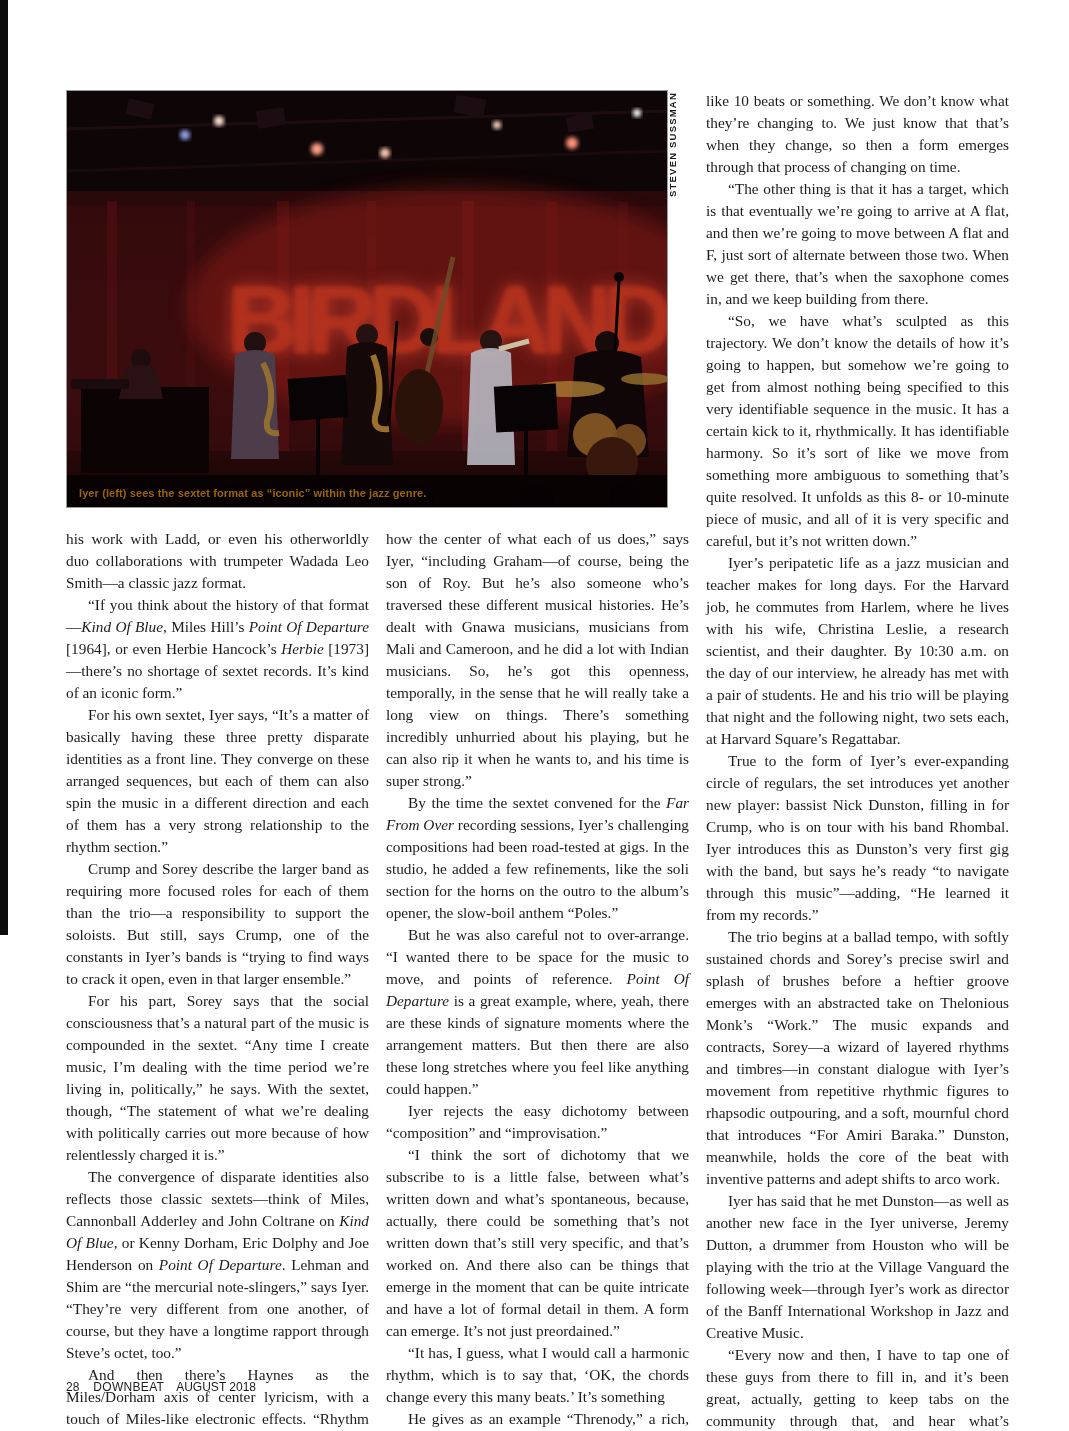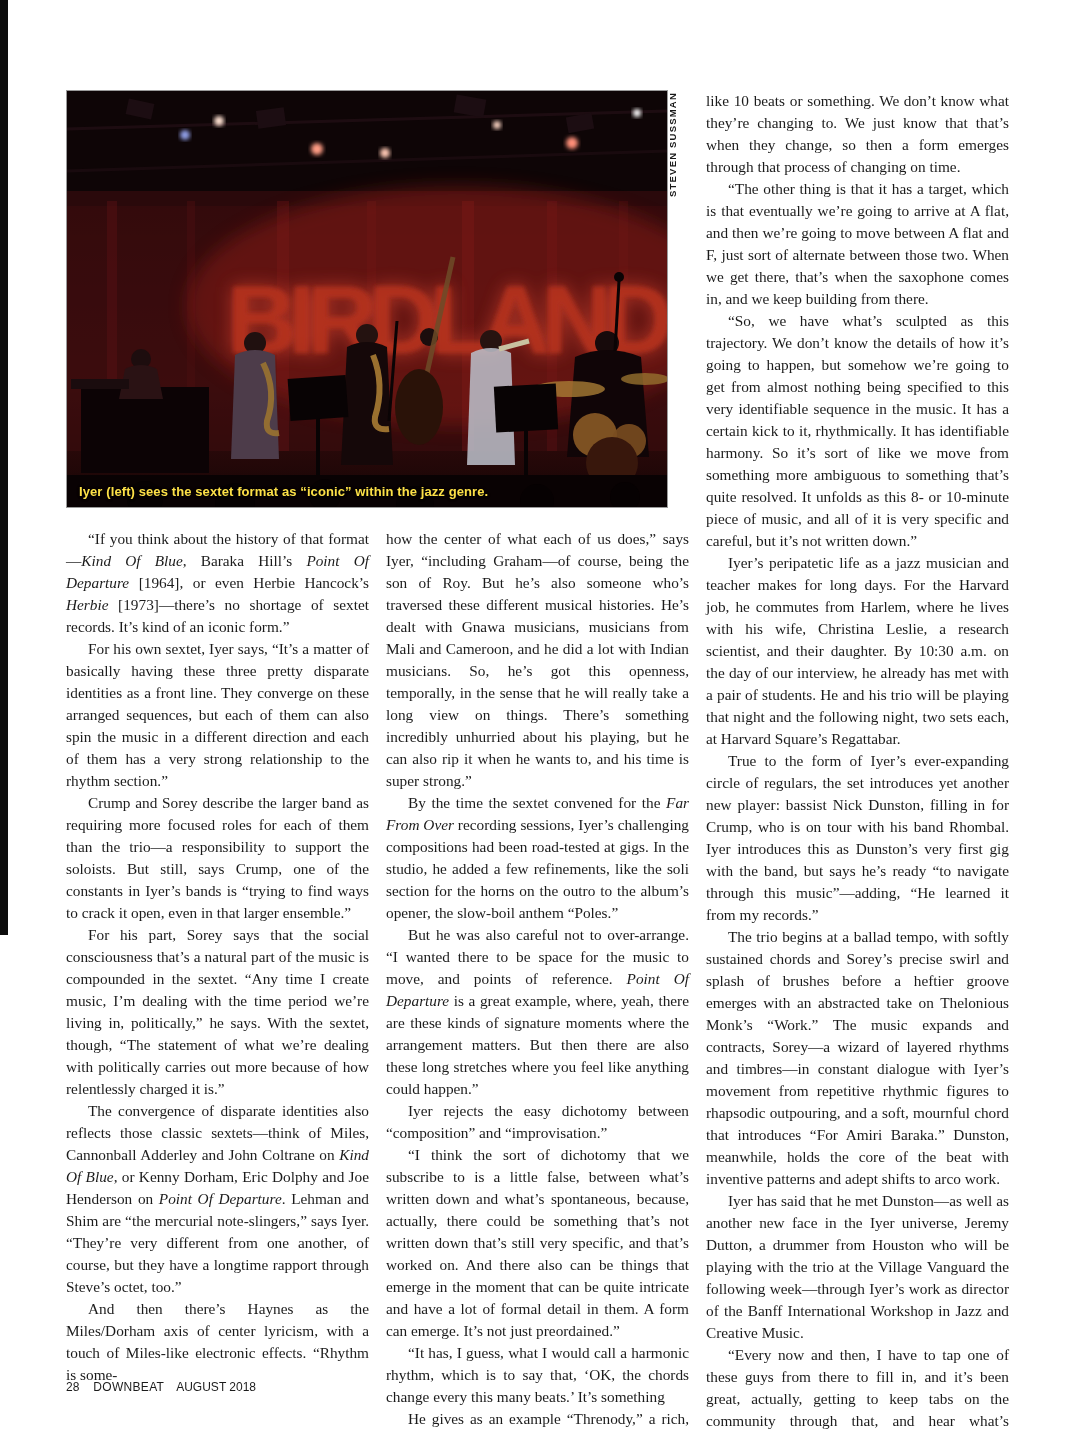--- a/index.html
+++ b/index.html
@@ -27,22 +27,22 @@
     box-sizing: border-box;
     overflow: hidden;
     background: #180607;
   }
   .photo svg { display: block; }
   .caption {
     position: absolute;
     left: 12px; bottom: 8px;
     font-family: "Liberation Sans", sans-serif;
     font-weight: bold;
-    font-size: 13px;
-    color: #fde047;
+    font-size: 11px;
+    color: #a16207;
     text-shadow: 0 1px 2px #000, 0 0 3px #000;
     letter-spacing: 0.1px;
   }
   .credit {
     position: absolute;
     left: 667px; top: 92px;
     writing-mode: vertical-rl;
     transform: rotate(180deg);
     font-family: "Liberation Sans", sans-serif;
     font-weight: bold;
@@ -189,21 +189,22 @@
         <circle cx="470" cy="410" r="17"></circle>
         <circle cx="558" cy="406" r="15"></circle>
       </g>
     </svg>
     <figcaption class="caption">Iyer (left) sees the sextet format as “iconic” within the jazz genre.</figcaption>
   </figure>
 
   <div class="credit">STEVEN SUSSMAN</div>
 
   <div class="col col1">
-      <p class="par indent"><span>“If you think about the history of that format—</span><em>Kind Of Blue</em><span>, Baraka Hill’s </span><em>Point Of Departure</em><span> [1964], or even Herbie Hancock’s </span><em>Herbie</em><span> [1973]—there’s no shortage of sextet records. It’s kind of an iconic form.”</span></p>
+      <p class="par"><span>his work with Ladd, or even his otherworldly duo collaborations with trumpeter Wadada Leo Smith—a classic jazz format.</span></p>
+      <p class="par indent"><span>“If you think about the history of that format—</span><em>Kind Of Blue</em><span>, Miles Hill’s </span><em>Point Of Departure</em><span> [1964], or even Herbie Hancock’s </span><em>Herbie</em><span> [1973]—there’s no shortage of sextet records. It’s kind of an iconic form.”</span></p>
       <p class="par indent"><span>For his own sextet, Iyer says, “It’s a matter of basically having these three pretty disparate identities as a front line. They converge on these arranged sequences, but each of them can also spin the music in a different direction and each of them has a very strong relationship to the rhythm section.”</span></p>
       <p class="par indent"><span>Crump and Sorey describe the larger band as requiring more focused roles for each of them than the trio—a responsibility to support the soloists. But still, says Crump, one of the constants in Iyer’s bands is “trying to find ways to crack it open, even in that larger ensemble.”</span></p>
       <p class="par indent"><span>For his part, Sorey says that the social consciousness that’s a natural part of the music is compounded in the sextet. “Any time I create music, I’m dealing with the time period we’re living in, politically,” he says. With the sextet, though, “The statement of what we’re dealing with politically carries out more because of how relentlessly charged it is.”</span></p>
       <p class="par indent"><span>The convergence of disparate identities also reflects those classic sextets—think of Miles, Cannonball Adderley and John Coltrane on </span><em>Kind Of Blue</em><span>, or Kenny Dorham, Eric Dolphy and Joe Henderson on </span><em>Point Of Departure</em><span>. Lehman and Shim are “the mercurial note-slingers,” says Iyer. “They’re very different from one another, of course, but they have a longtime rapport through Steve’s octet, too.”</span></p>
       <p class="par indent"><span>And then there’s Haynes as the Miles/Dorham axis of center lyricism, with a touch of Miles-like electronic effects. “Rhythm is some-</span></p>
     </div>
   <div class="col col2">
       <p class="par"><span>how the center of what each of us does,” says Iyer, “including Graham—of course, being the son of Roy. But he’s also someone who’s traversed these different musical histories. He’s dealt with Gnawa musicians, musicians from Mali and Cameroon, and he did a lot with Indian musicians. So, he’s got this openness, temporally, in the sense that he will really take a long view on things. There’s something incredibly unhurried about his playing, but he can also rip it when he wants to, and his time is super strong.”</span></p>
       <p class="par indent"><span>By the time the sextet convened for the </span><em>Far From Over</em><span> recording sessions, Iyer’s challenging compositions had been road-tested at gigs. In the studio, he added a few refinements, like the soli section for the horns on the outro to the album’s opener, the slow-boil anthem “Poles.”</span></p>
       <p class="par indent"><span>But he was also careful not to over-arrange. “I wanted there to be space for the music to move, and points of reference. </span><em>Point Of Departure</em><span> is a great example, where, yeah, there are these kinds of signature moments where the arrangement matters. But then there are also these long stretches where you feel like anything could happen.”</span></p>

